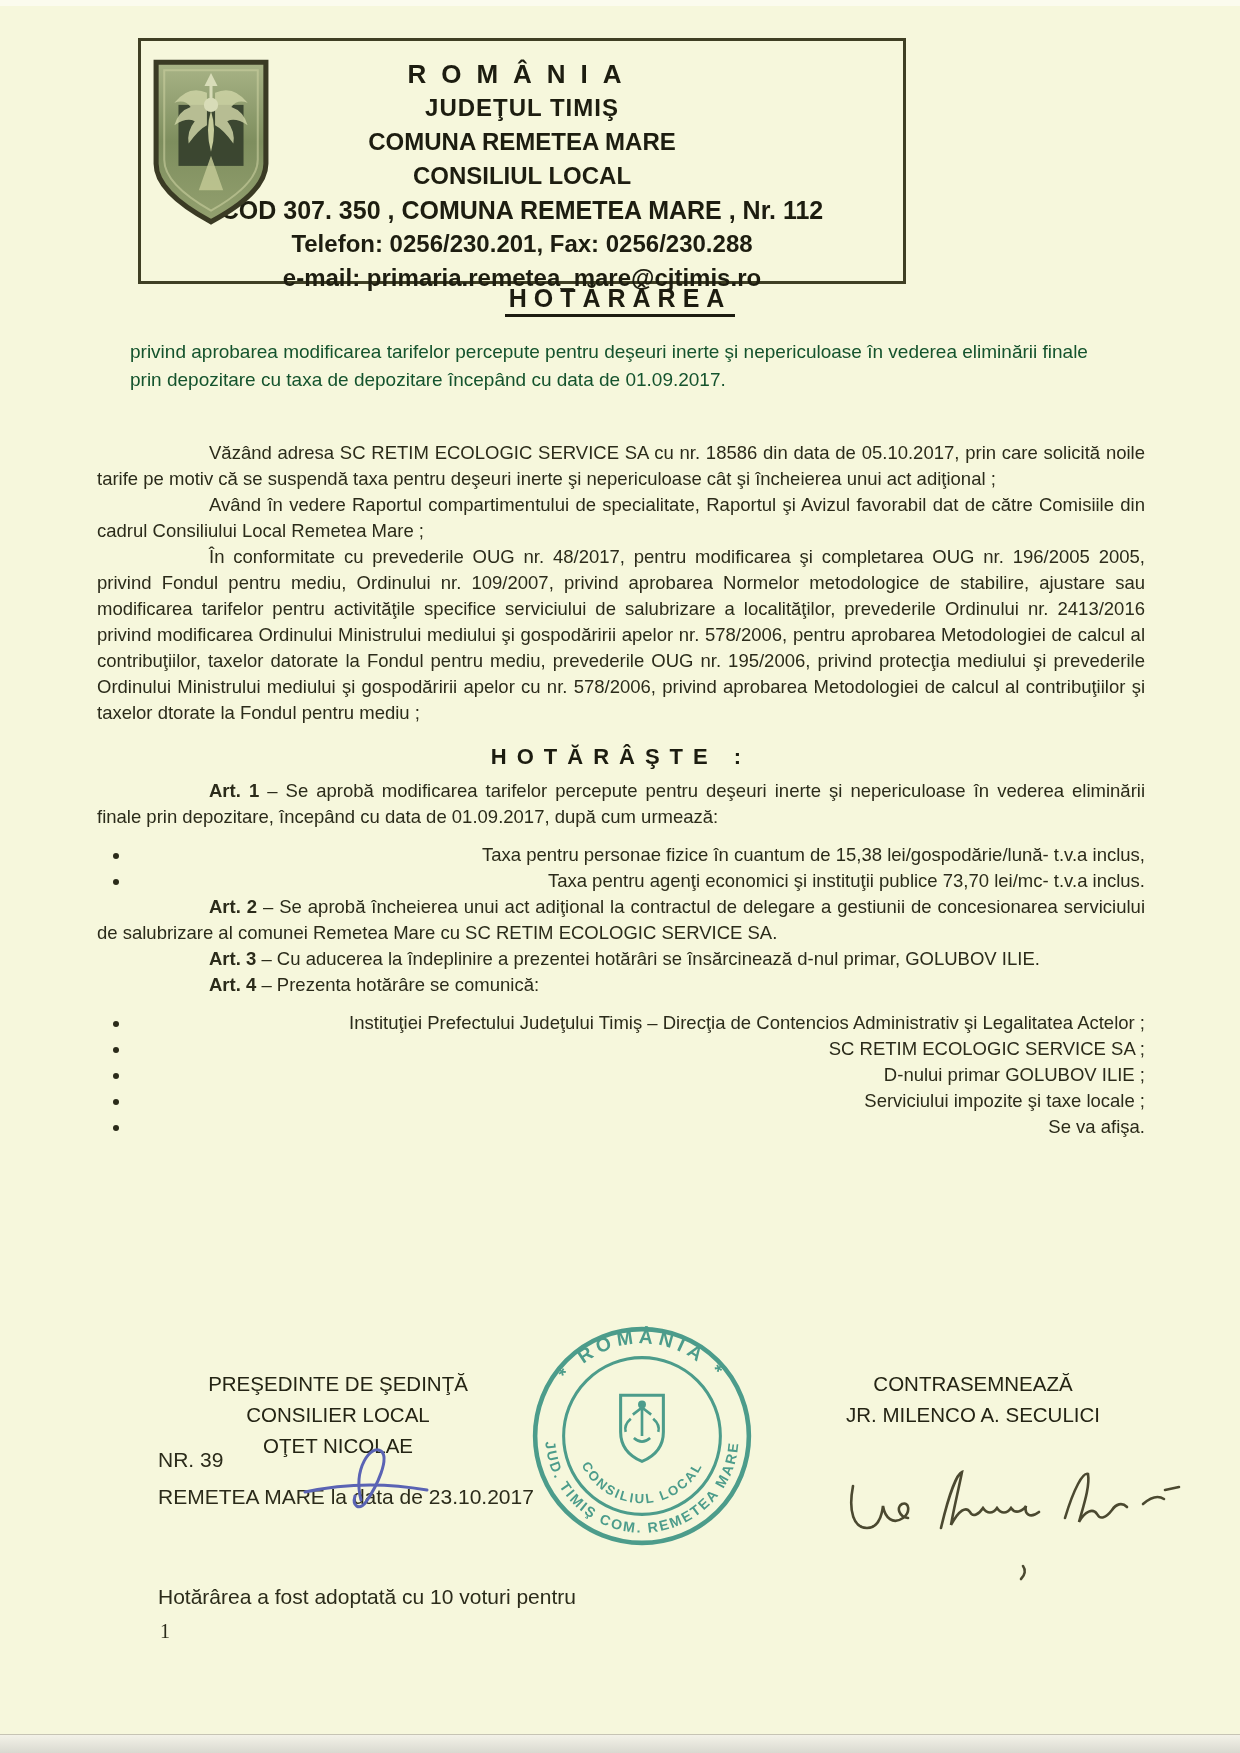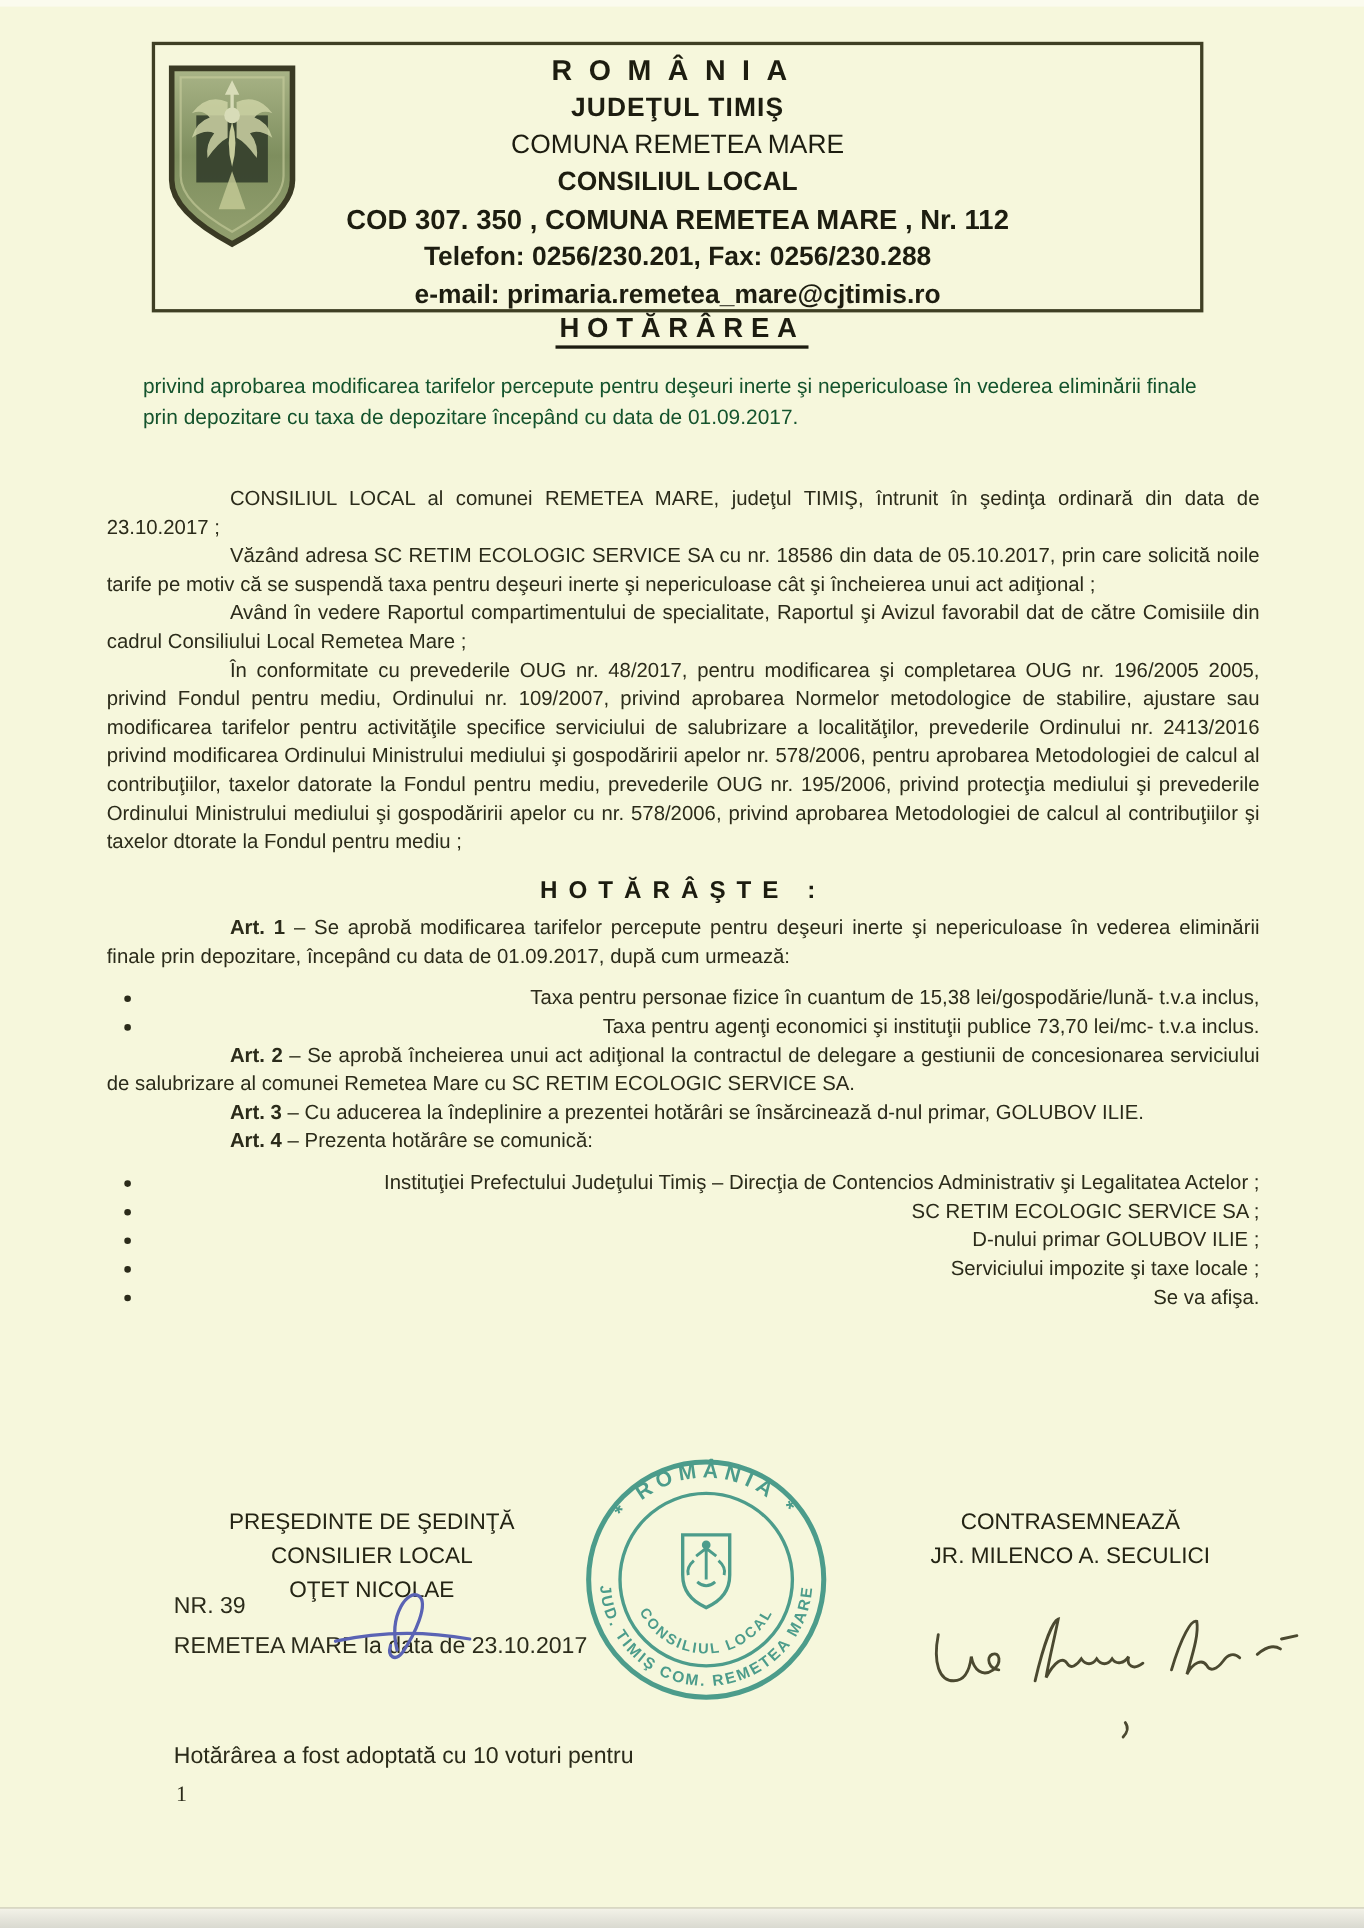--- a/index.html
+++ b/index.html
@@ -9,28 +9,28 @@
     font-family:"Liberation Sans", sans-serif;
     color:#2b2b1a;
   }
   
   .scan-bottom{position:absolute;left:0;right:0;bottom:0;height:18px;
     background:linear-gradient(#f3f2e8,#d9d9d0);border-top:1px solid #c6c4b4;}
   .scan-top{position:absolute;left:0;right:0;top:0;height:6px;background:#fbfbee;}
 
   
   .lh-box{
-    position:absolute;left:138px;top:38px;width:956px;height:246px;
+    position:absolute;left:138px;top:38px;width:768px;height:246px;
     border:3px solid #3f3f24;box-sizing:border-box;text-align:center;
-    padding-top:6px;color:#1d1d10;
+    padding-top:16px;color:#1d1d10;
   }
   .lh-line{line-height:34px;white-space:nowrap;}
   .lh-country{font-size:26px;font-weight:bold;letter-spacing:15px;}
   .lh-county{font-size:24px;font-weight:bold;letter-spacing:1px;}
-  .lh-commune{font-size:24px;font-weight:normal;}
+  .lh-commune{font-size:24px;font-weight:bold;}
   .lh-council{font-size:24px;font-weight:bold;}
   .lh-address{font-size:25px;font-weight:bold;}
   .lh-phone{font-size:24px;font-weight:bold;}
   .lh-email{font-size:24px;font-weight:bold;}
   .emblem{position:absolute;left:150px;top:58px;width:122px;height:168px;}
 
   
   .title-wrap{position:absolute;left:0;top:284px;width:1240px;text-align:center;}
   .doc-title{
     display:inline-block;font-size:25px;font-weight:bold;letter-spacing:7px;
@@ -109,21 +109,20 @@
     <path d="M60,52 q-6,18 0,40 q6,-22 0,-40" fill="#c6cc9c"></path>
     <path d="M60,96 l-12,34 h24 z" fill="#c2c894" opacity="0.85"></path>
   </svg>
 
   <div class="title-wrap">
     <span class="doc-title">HOTĂRÂREA</span>
   </div>
   <div class="doc-subtitle">privind aprobarea modificarea tarifelor percepute pentru deşeuri inerte şi nepericuloase în vederea eliminării finale prin depozitare cu taxa de depozitare începând cu data de 01.09.2017.</div>
 
   <div class="doc-body">
-    <p>CONSILIUL LOCAL al comunei REMETEA MARE, judeţul TIMIŞ, întrunit în şedinţa ordinară din data de 23.10.2017 ;</p>
     <p>Văzând adresa SC RETIM ECOLOGIC SERVICE SA cu nr. 18586 din data de 05.10.2017, prin care solicită noile tarife pe motiv că se suspendă taxa pentru deşeuri inerte şi nepericuloase cât şi încheierea unui act adiţional ;</p>
     <p>Având în vedere Raportul compartimentului de specialitate, Raportul şi Avizul favorabil dat de către Comisiile din cadrul Consiliului Local Remetea Mare ;</p>
     <p>În conformitate cu prevederile OUG nr. 48/2017, pentru modificarea şi completarea OUG nr. 196/2005 2005, privind Fondul pentru mediu, Ordinului nr. 109/2007, privind aprobarea Normelor metodologice de stabilire, ajustare sau modificarea tarifelor pentru activităţile specifice serviciului de salubrizare a localităţilor, prevederile Ordinului nr. 2413/2016 privind modificarea Ordinului Ministrului mediului şi gospodăririi apelor nr. 578/2006, pentru aprobarea Metodologiei de calcul al contribuţiilor, taxelor datorate la Fondul pentru mediu, prevederile OUG nr. 195/2006, privind protecţia mediului şi prevederile Ordinului Ministrului mediului şi gospodăririi apelor cu nr. 578/2006, privind aprobarea Metodologiei de calcul al contribuţiilor şi taxelor dtorate la Fondul pentru mediu ;</p>
 
     <div class="resolve-heading">HOTĂRÂŞTE :</div>
 
     <p class="art"><b>Art. 1</b><span class="artsep"> </span><span>– Se aprobă modificarea tarifelor percepute pentru deşeuri inerte şi nepericuloase în vederea eliminării finale prin depozitare, începând cu data de 01.09.2017, după cum urmează:</span></p>
     <ul class="bullets">
       <li>Taxa pentru personae fizice în cuantum de 15,38 lei/gospodărie/lună-  t.v.a inclus,</li>
       <li>Taxa pentru agenţi economici şi instituţii publice 73,70 lei/mc-  t.v.a inclus.</li>

